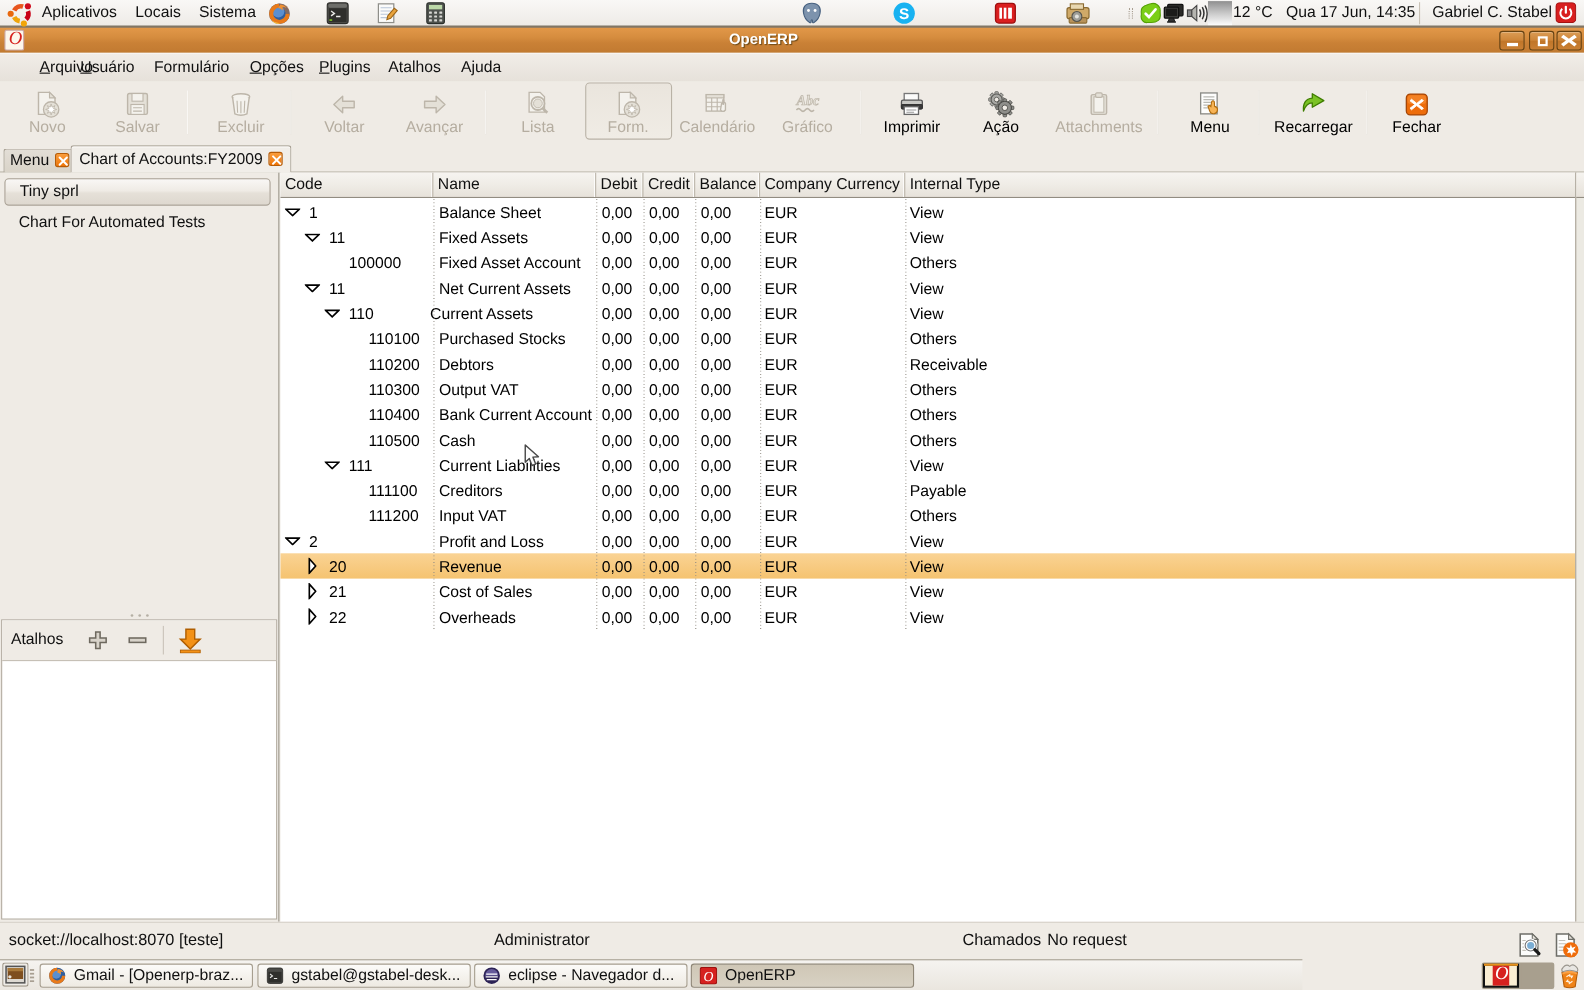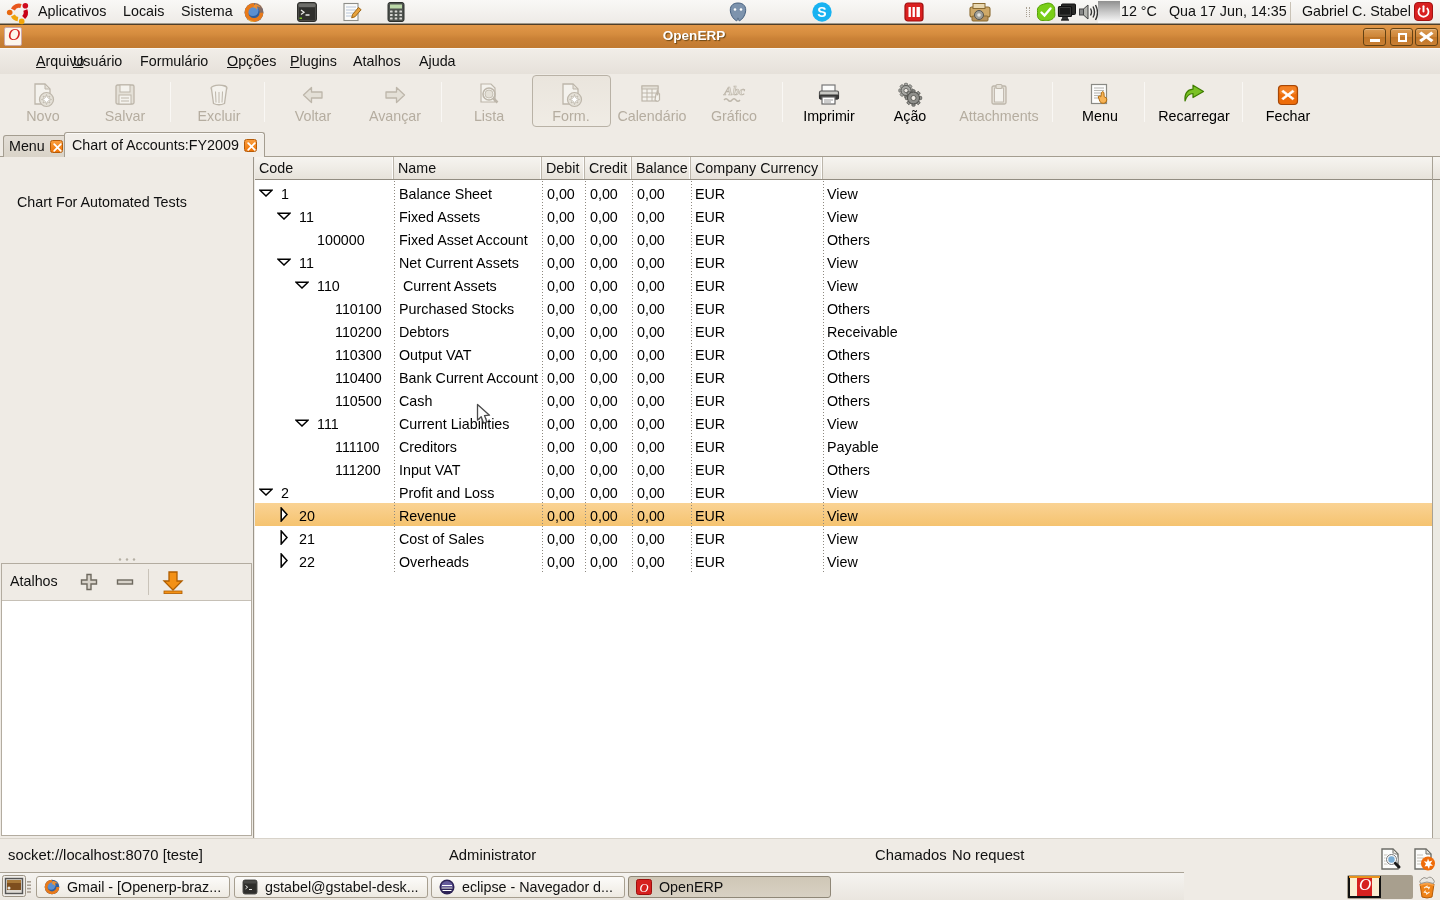--- a/index.html
+++ b/index.html
@@ -454,20 +454,21 @@
 
   <div id="content">
     <div id="tablearea">
       <div id="thead">
         <div class="hcell" style="left:0; width:139px;">Code</div>
         <div class="hcell" style="left:139px; width:148px;">Name</div>
         <div class="hcell" style="left:287px; width:43px;">Debit</div>
         <div class="hcell" style="left:330px; width:47px;">Credit</div>
         <div class="hcell" style="left:377px; width:59px;">Balance</div>
         <div class="hcell" style="left:436px; width:132px;">Company Currency</div>
+        <div class="hcell" style="left:568px; width:609px; border-right:none; box-shadow:none;">Internal Type</div>
       </div>
       <div id="hlrow"></div>
       <div id="rows">
           <div class="row" style="top:0px;">
             <svg style="position:absolute;left:4px;top:8px" width="14" height="8" viewBox="0 0 14 8">
               <path d="M1 1.2 L13 1.2 L7 7 Z" fill="#fff" stroke="#000" stroke-width="1.5"></path>
             </svg>
             <span class="c" style="left:26px;">1</span>
             <span class="c" style="left:144px;">Balance Sheet</span>
             <span class="c" style="left:292px;">0,00</span>
@@ -507,21 +508,21 @@
             <span class="c" style="left:335px;">0,00</span>
             <span class="c" style="left:382px;">0,00</span>
             <span class="c" style="left:440px;">EUR</span>
             <span class="c" style="left:572px;">View</span>
           </div>
           <div class="row" style="top:92px;">
             <svg style="position:absolute;left:40px;top:8px" width="14" height="8" viewBox="0 0 14 8">
               <path d="M1 1.2 L13 1.2 L7 7 Z" fill="#fff" stroke="#000" stroke-width="1.5"></path>
             </svg>
             <span class="c" style="left:62px;">110</span>
-            <span class="c" style="left:148px;">Current Assets</span>
+            <span class="c" style="left:136px;">Current Assets</span>
             <span class="c" style="left:292px;">0,00</span>
             <span class="c" style="left:335px;">0,00</span>
             <span class="c" style="left:382px;">0,00</span>
             <span class="c" style="left:440px;">EUR</span>
             <span class="c" style="left:572px;">View</span>
           </div>
           <div class="row" style="top:115px;">
             <span class="c" style="left:80px;">110100</span>
             <span class="c" style="left:144px;">Purchased Stocks</span>
             <span class="c" style="left:292px;">0,00</span>
@@ -652,20 +653,21 @@
       <div class="colline" style="left:436px;"></div>
       <div class="colline" style="left:568px;"></div>
       <svg style="position:absolute;left:221px;top:246px;z-index:99" width="16" height="24" viewBox="0 0 16 24">
 <path d="M1.5 1.5 L1.5 17.2 L5.2 13.8 L7.6 20.2 L11 18.9 L8.5 12.6 L13.5 12.2 Z" fill="#fcfcfc" stroke="#4a4a4a" stroke-width="1.3" stroke-linejoin="round"></path>
         </svg>
     </div>
     <div id="vtrough"></div>
     <div style="position:absolute;left:1432px;top:0;width:1px;height:681px;background:#a8a296;"></div>
     <div style="position:absolute;left:1433px;top:0;width:7px;height:23px;background:linear-gradient(#f6f4f0,#e7e2da);border-bottom:1px solid #928c81;"></div>
     <div id="sidebar">
+      <div id="tinybtn">Tiny sprl</div>
       <div id="chartlbl">Chart For Automated Tests</div>
       <div id="splithandle">
           <svg width="18" height="3">
             <circle cx="2" cy="1.5" r="1.2" fill="#b5afa4"></circle>
             <circle cx="9" cy="1.5" r="1.2" fill="#b5afa4"></circle>
             <circle cx="16" cy="1.5" r="1.2" fill="#b5afa4"></circle>
           </svg>
         </div>
       <div id="atalhos">
         <div id="athead">

